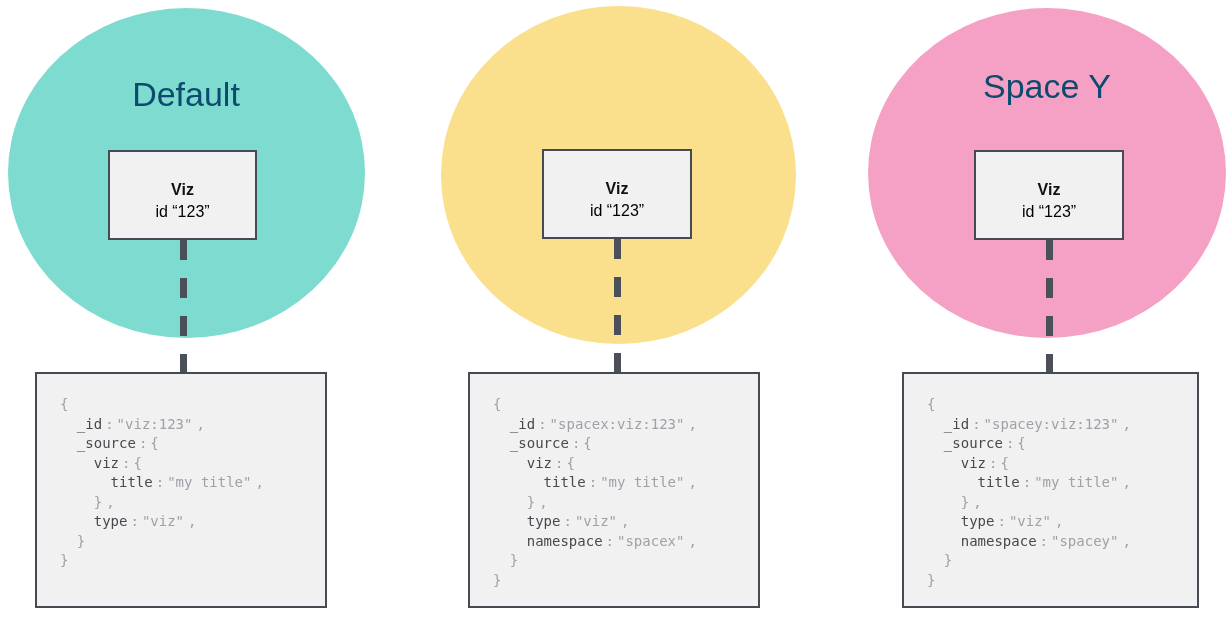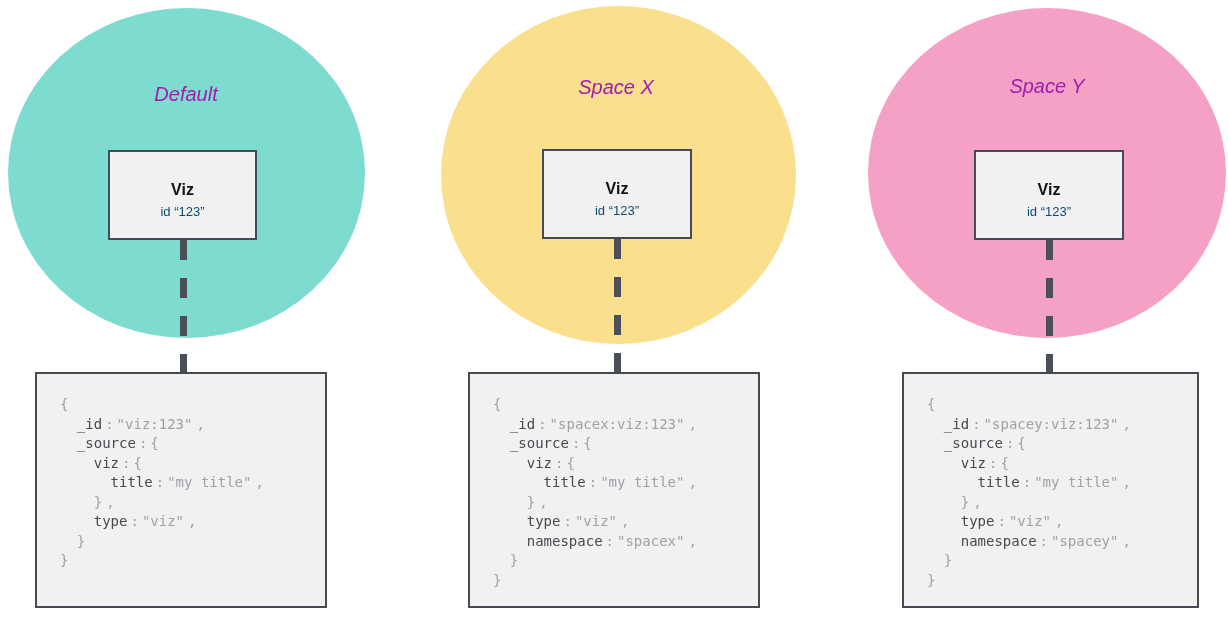--- a/index.html
+++ b/index.html
@@ -15,40 +15,39 @@
 
   .circle {
     position: absolute;
     border-radius: 50%;
   }
 
   .circle-title {
     position: absolute;
     width: 300px;
     text-align: center;
-    font-size: 20px;
+    font-size: 34px;
     line-height: 36px;
-    color: #a21caf;
+    color: #0c4a6e;
     white-space: nowrap;
-    font-style: italic;
   }
 
   .viz-box {
     position: absolute;
     background: var(--node-bg, #F1F1F2);
     border: 2px solid var(--node-border, #454A53);
     box-sizing: border-box;
     display: flex;
     flex-direction: column;
     align-items: center;
     justify-content: center;
     padding-top: 12px;
   }
   .viz-name { font-size: 16px; font-weight: bold; color: #111111; line-height: 22px; }
-  .viz-id   { font-size: 13px; color: #0c4a6e; line-height: 22px; }
+  .viz-id   { font-size: 16px; color: #000000; line-height: 22px; }
 
   .dash-line {
     position: absolute;
     width: 7px;
     background: repeating-linear-gradient(
       to bottom,
       var(--dash, #4A4F58) 0px, var(--dash, #4A4F58) 20px,
       transparent 20px, transparent 38px
     );
   }
@@ -112,21 +111,20 @@
             <div class="code-line"><span class="seg seg-p">    }</span><span class="seg seg-m">,</span></div>
             <div class="code-line"><span class="seg seg-p">    </span><span class="seg seg-k">type</span><span class="seg seg-c">:</span><span class="seg seg-p">"viz"</span><span class="seg seg-m">,</span></div>
             <div class="code-line"><span class="seg seg-p">  }</span></div>
             <div class="code-line"><span class="seg seg-p">}</span></div>
           </div>
     </div>
   </div>
 
   <div class="column col2">
     <div class="circle" style="background: rgb(250, 223, 140);"></div>
-    <div class="circle-title">Space X</div>
     <div class="viz-box">
       <div class="viz-name">Viz</div>
       <div class="viz-id">id “123”</div>
     </div>
     <div class="dash-line"></div>
     <div class="code-box">
       <div class="code">
             <div class="code-line"><span class="seg seg-p">{</span></div>
             <div class="code-line"><span class="seg seg-p">  </span><span class="seg seg-k">_id</span><span class="seg seg-c">:</span><span class="seg seg-p">"spacex:viz:123"</span><span class="seg seg-m">,</span></div>
             <div class="code-line"><span class="seg seg-p">  </span><span class="seg seg-k">_source</span><span class="seg seg-c">:</span><span class="seg seg-p">{</span></div>

